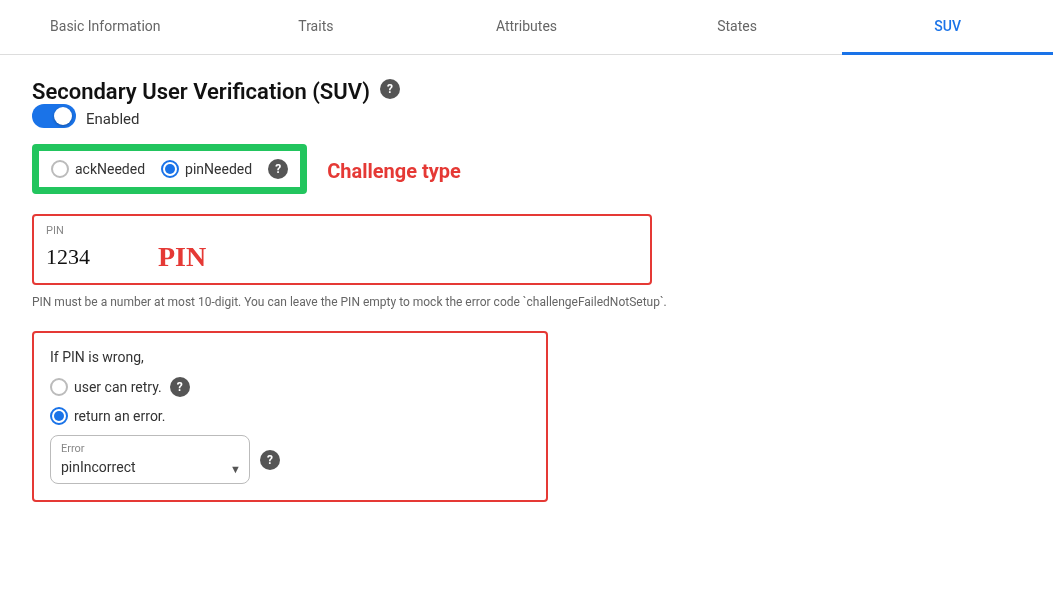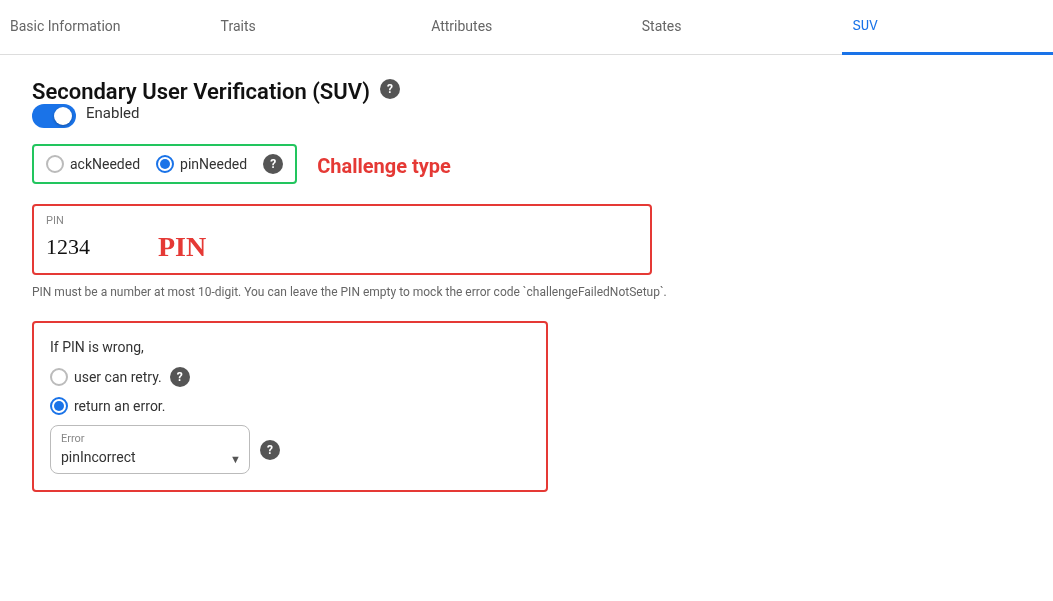--- a/index.html
+++ b/index.html
@@ -13,32 +13,31 @@
 
     
     .tabs {
       display: flex;
       border-bottom: 1px solid #ddd;
       background: #fff;
     }
     .tab {
       flex: 1;
       padding: 18px 10px;
-      text-align: left;
+      text-align: center;
       font-size: 14px;
       color: #666;
       cursor: pointer;
       border-bottom: 3px solid transparent;
       margin-bottom: -1px;
     }
     .tab.active {
       color: #1a73e8;
       border-bottom: 3px solid #1a73e8;
       font-weight: 500;
-      font-family: Liberation Mono, monospace;
     }
 
     
     .content {
       padding: 24px 32px;
     }
 
     .page-title {
       font-size: 22px;
       font-weight: 600;
@@ -58,21 +57,21 @@
       color: #fff;
       font-size: 12px;
       font-weight: bold;
       cursor: pointer;
       flex-shrink: 0;
     }
 
     
     .toggle-row {
       display: flex;
-      align-items: flex-start;
+      align-items: flex-end;
       gap: 10px;
       margin-bottom: 16px;
     }
     .toggle {
       position: relative;
       width: 44px;
       height: 24px;
       cursor: pointer;
     }
     .toggle-track {
@@ -94,21 +93,21 @@
     .toggle-label {
       font-size: 15px;
       color: #333;
     }
 
     
     .radio-group-bordered {
       display: inline-flex;
       align-items: center;
       gap: 16px;
-      border: 2px solid #22c55e;
+      border: 7px solid #22c55e;
       border-radius: 4px;
       padding: 8px 12px;
       margin-bottom: 4px;
     }
 
     .radio-option {
       display: flex;
       align-items: center;
       gap: 6px;
       cursor: pointer;

